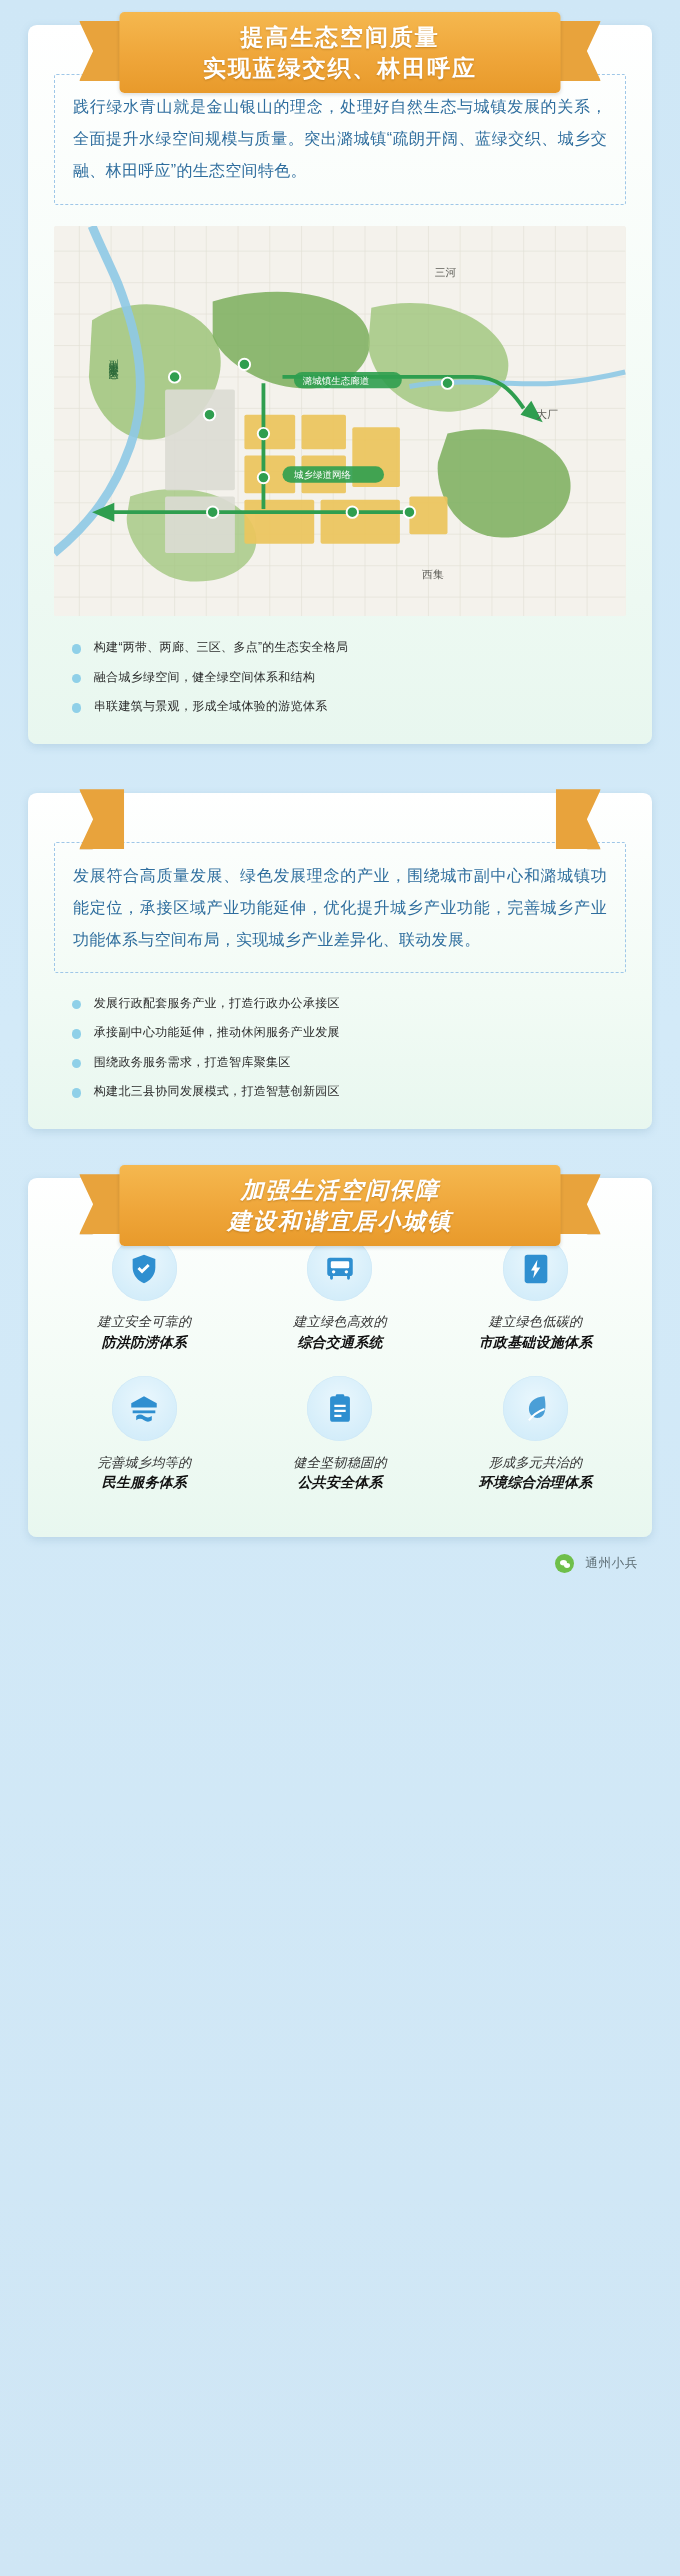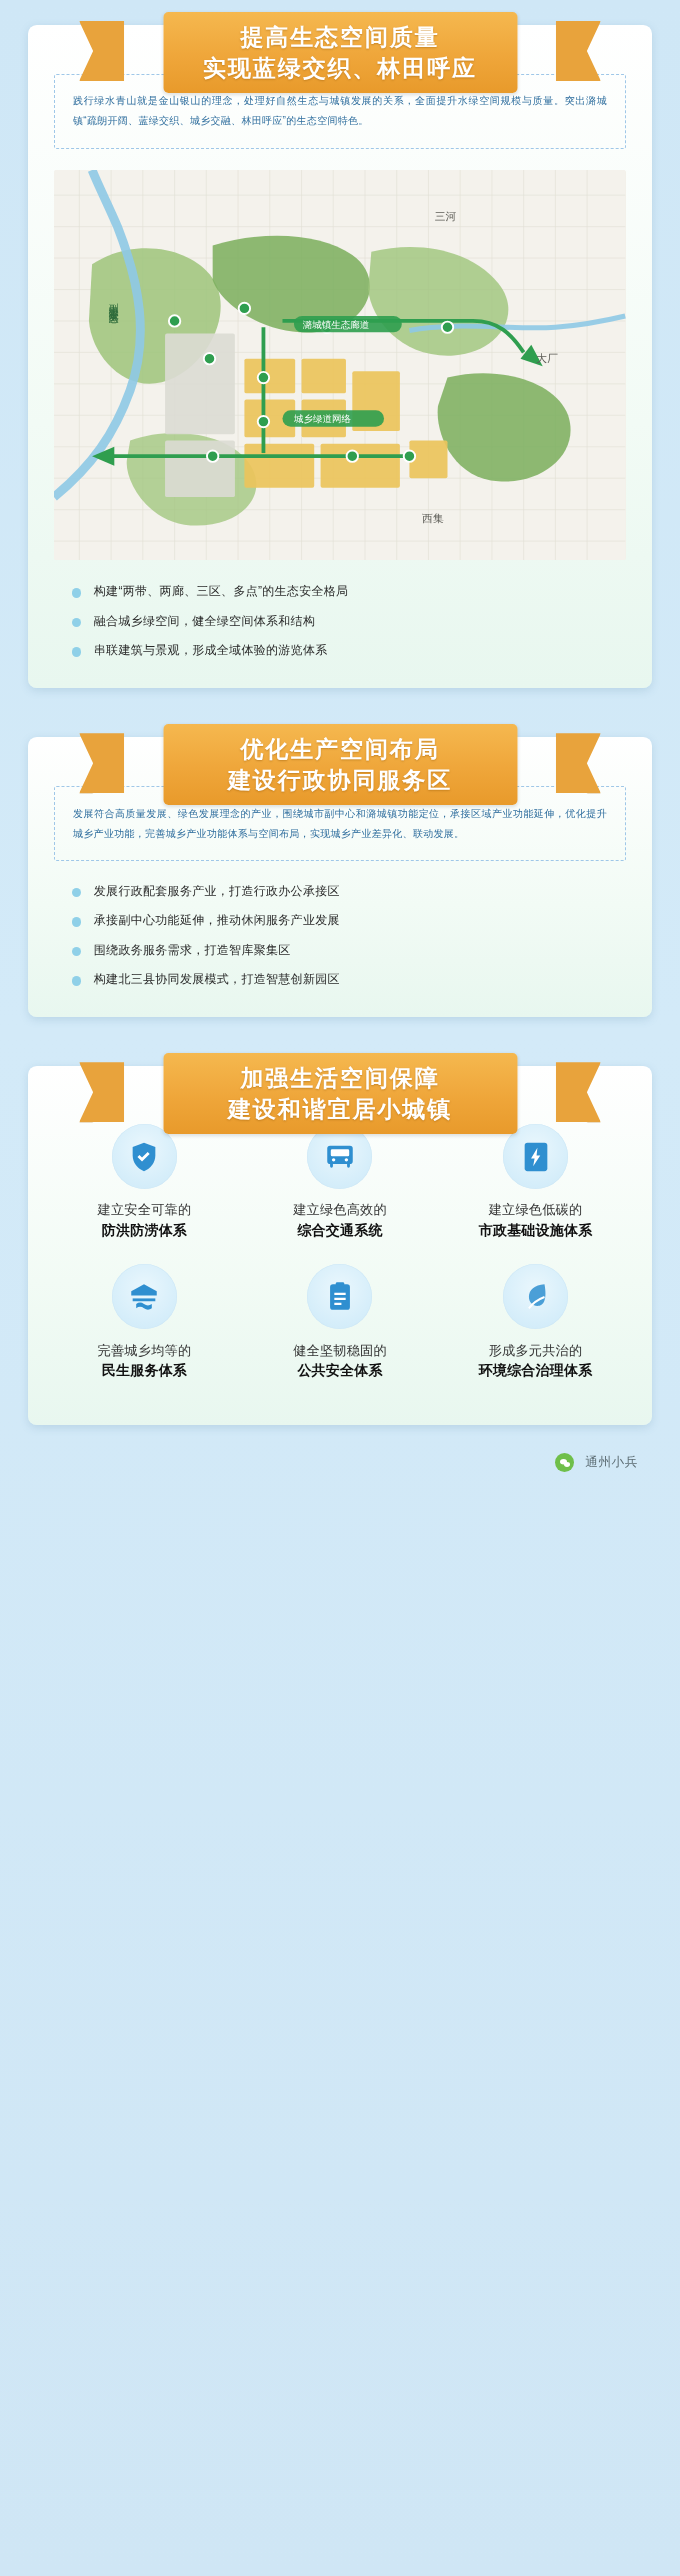--- a/index.html
+++ b/index.html
@@ -54,21 +54,21 @@
     bottom:-10px;
     width:0; height:0;
     border-style: solid;
   }
   .banner .ribbon-left::after  { left:0;  border-width: 0 0 10px 14px; border-color: transparent transparent transparent #b97d20; }
   .banner .ribbon-right::after { right:0; border-width: 0 14px 10px 0; border-color: transparent #b97d20 transparent transparent; }
 
   .banner .plate {
     position: relative;
     z-index: 3;
-    width: 354px;
+    width: 441px;
     height: 81px;
     background: linear-gradient(180deg,#f5b84f 0%, #efa63a 55%, #e89a2b 100%);
     border-radius: 5px;
     display: flex;
     flex-direction: column;
     align-items: center;
     justify-content: center;
     gap: 2.5px;
     box-shadow: 0 1.9px 3.8px rgba(0,0,0,.12);
   }
@@ -84,21 +84,21 @@
 
   
   .para-box {
     border: 0.6px dashed #9fc7e8;
     border-radius: 2.5px;
     padding: 16.4px 17.6px;
     margin-bottom: 21.4px;
   }
   .para-box p {
     color: #2f6e9e;
-    font-size: 10px;
+    font-size: 16px;
     line-height: 2.0;
     text-align: justify;
     letter-spacing: 0.3px;
   }
 
   
   .map-wrap {
     width: 100%;
     height: 390px;
     border-radius: 2.5px;
@@ -278,39 +278,35 @@
     <li>构建“两带、两廊、三区、多点”的生态安全格局</li>
     <li>融合城乡绿空间，健全绿空间体系和结构</li>
     <li>串联建筑与景观，形成全域体验的游览体系</li>
   </ul>
 </div>
 
 <div class="card">
   <div class="banner">
     <div class="ribbon-left"></div>
     <div class="ribbon-right"></div>
-    <div class="plate">
-      <div class="line">优化生产空间布局</div>
-      <div class="line">建设行政协同服务区</div>
-    </div>
   </div>
 
   <div class="para-box">
     <p>发展符合高质量发展、绿色发展理念的产业，围绕城市副中心和潞城镇功能定位，承接区域产业功能延伸，优化提升城乡产业功能，完善城乡产业功能体系与空间布局，实现城乡产业差异化、联动发展。</p>
   </div>
 
   <ul class="bullets">
     <li>发展行政配套服务产业，打造行政办公承接区</li>
     <li>承接副中心功能延伸，推动休闲服务产业发展</li>
     <li>围绕政务服务需求，打造智库聚集区</li>
     <li>构建北三县协同发展模式，打造智慧创新园区</li>
   </ul>
 </div>
 
-<div class="card" style="margin-bottom:11px;padding-bottom:37px;">
+<div class="card" style="margin-bottom:0;padding-bottom:37px;font-style:italic;">
   <div class="banner">
     <div class="ribbon-left"></div>
     <div class="ribbon-right"></div>
     <div class="plate">
       <div class="line">加强生活空间保障</div>
       <div class="line">建设和谐宜居小城镇</div>
     </div>
   </div>
 
   <div class="icon-grid">

